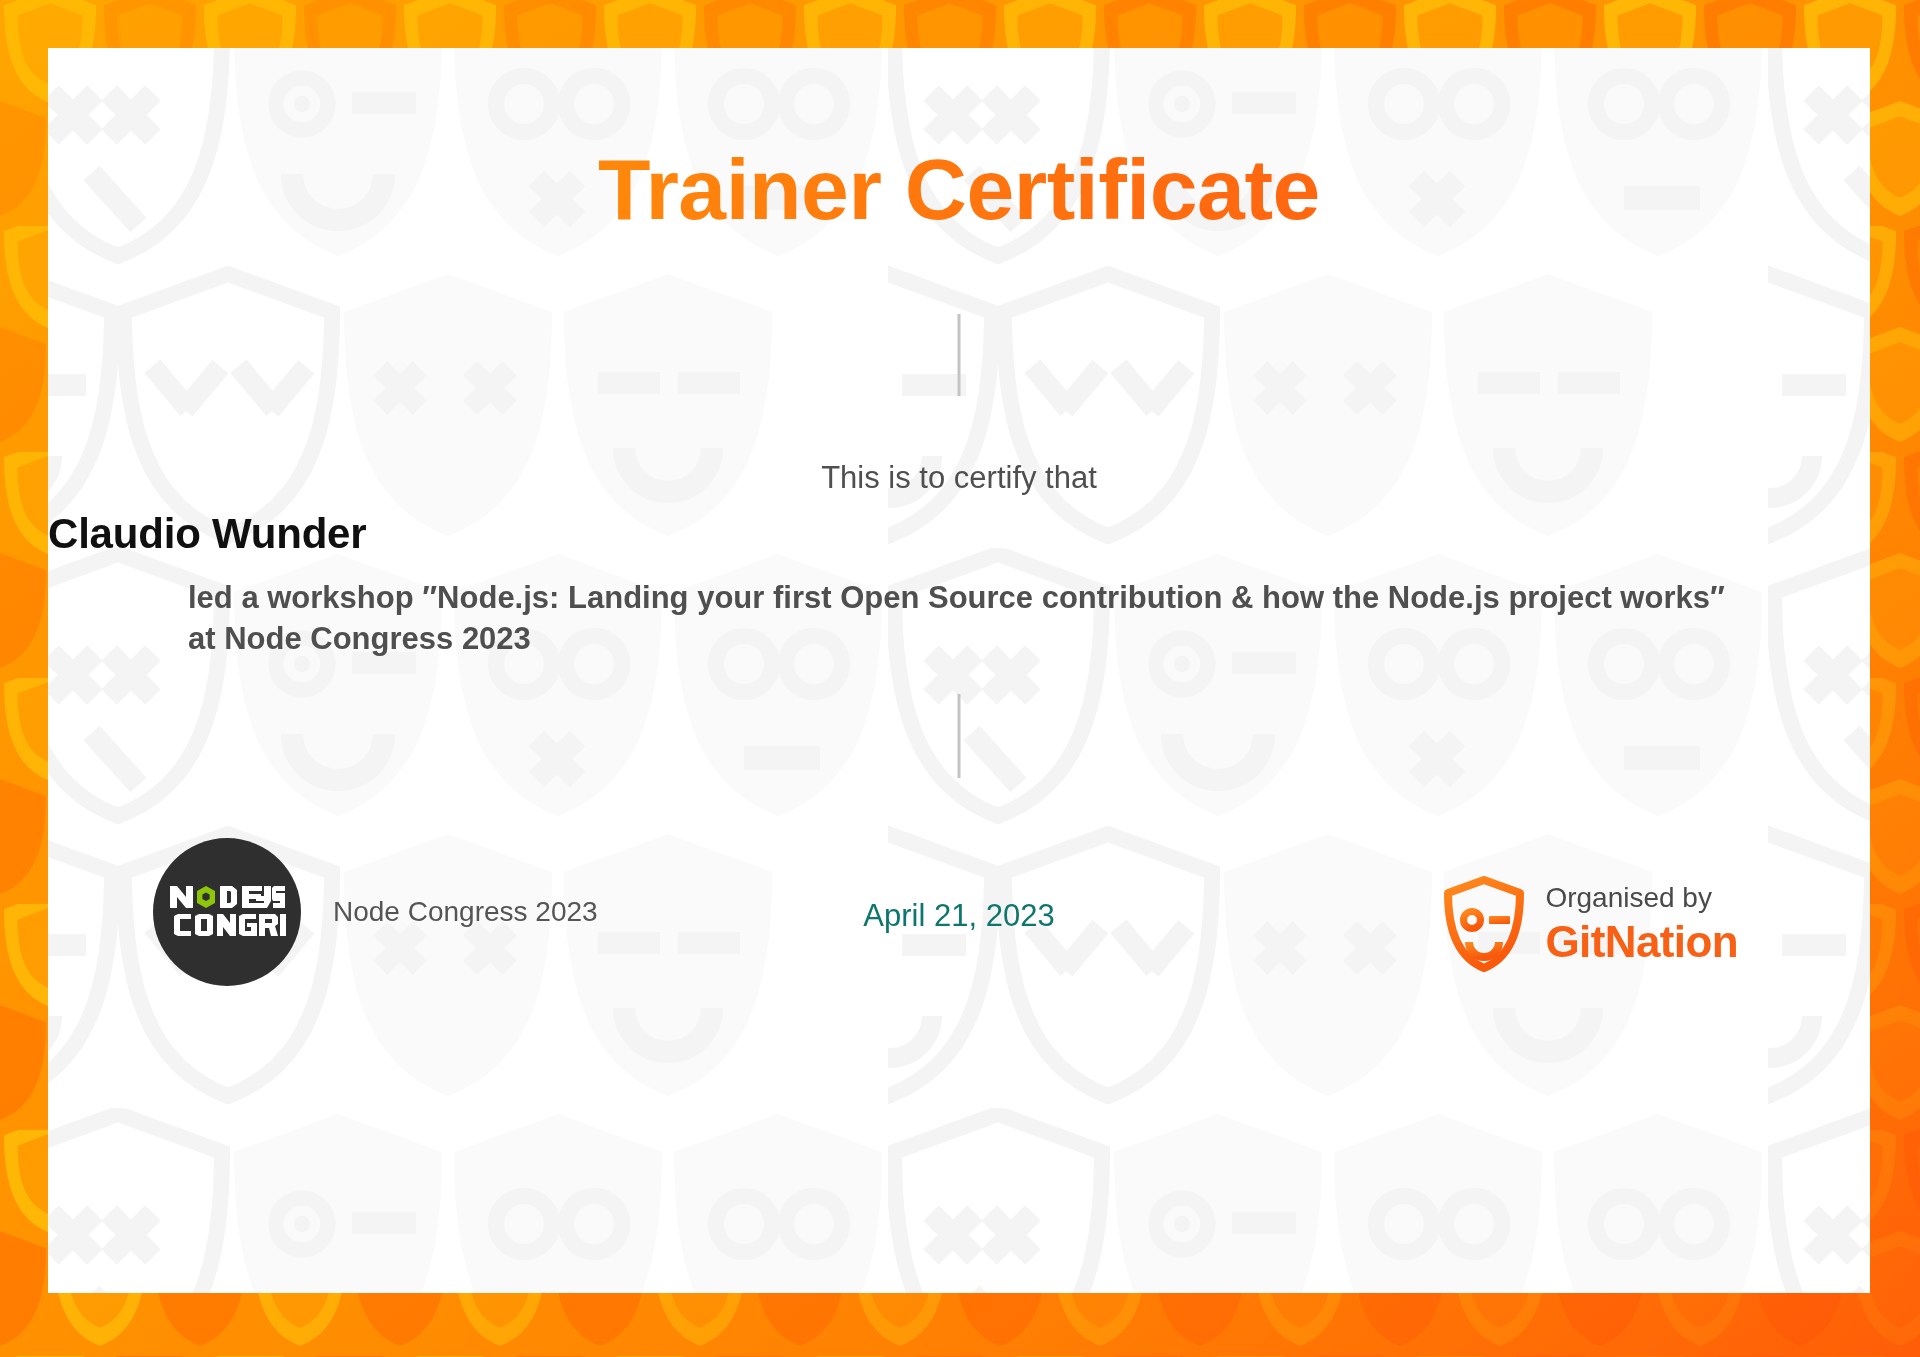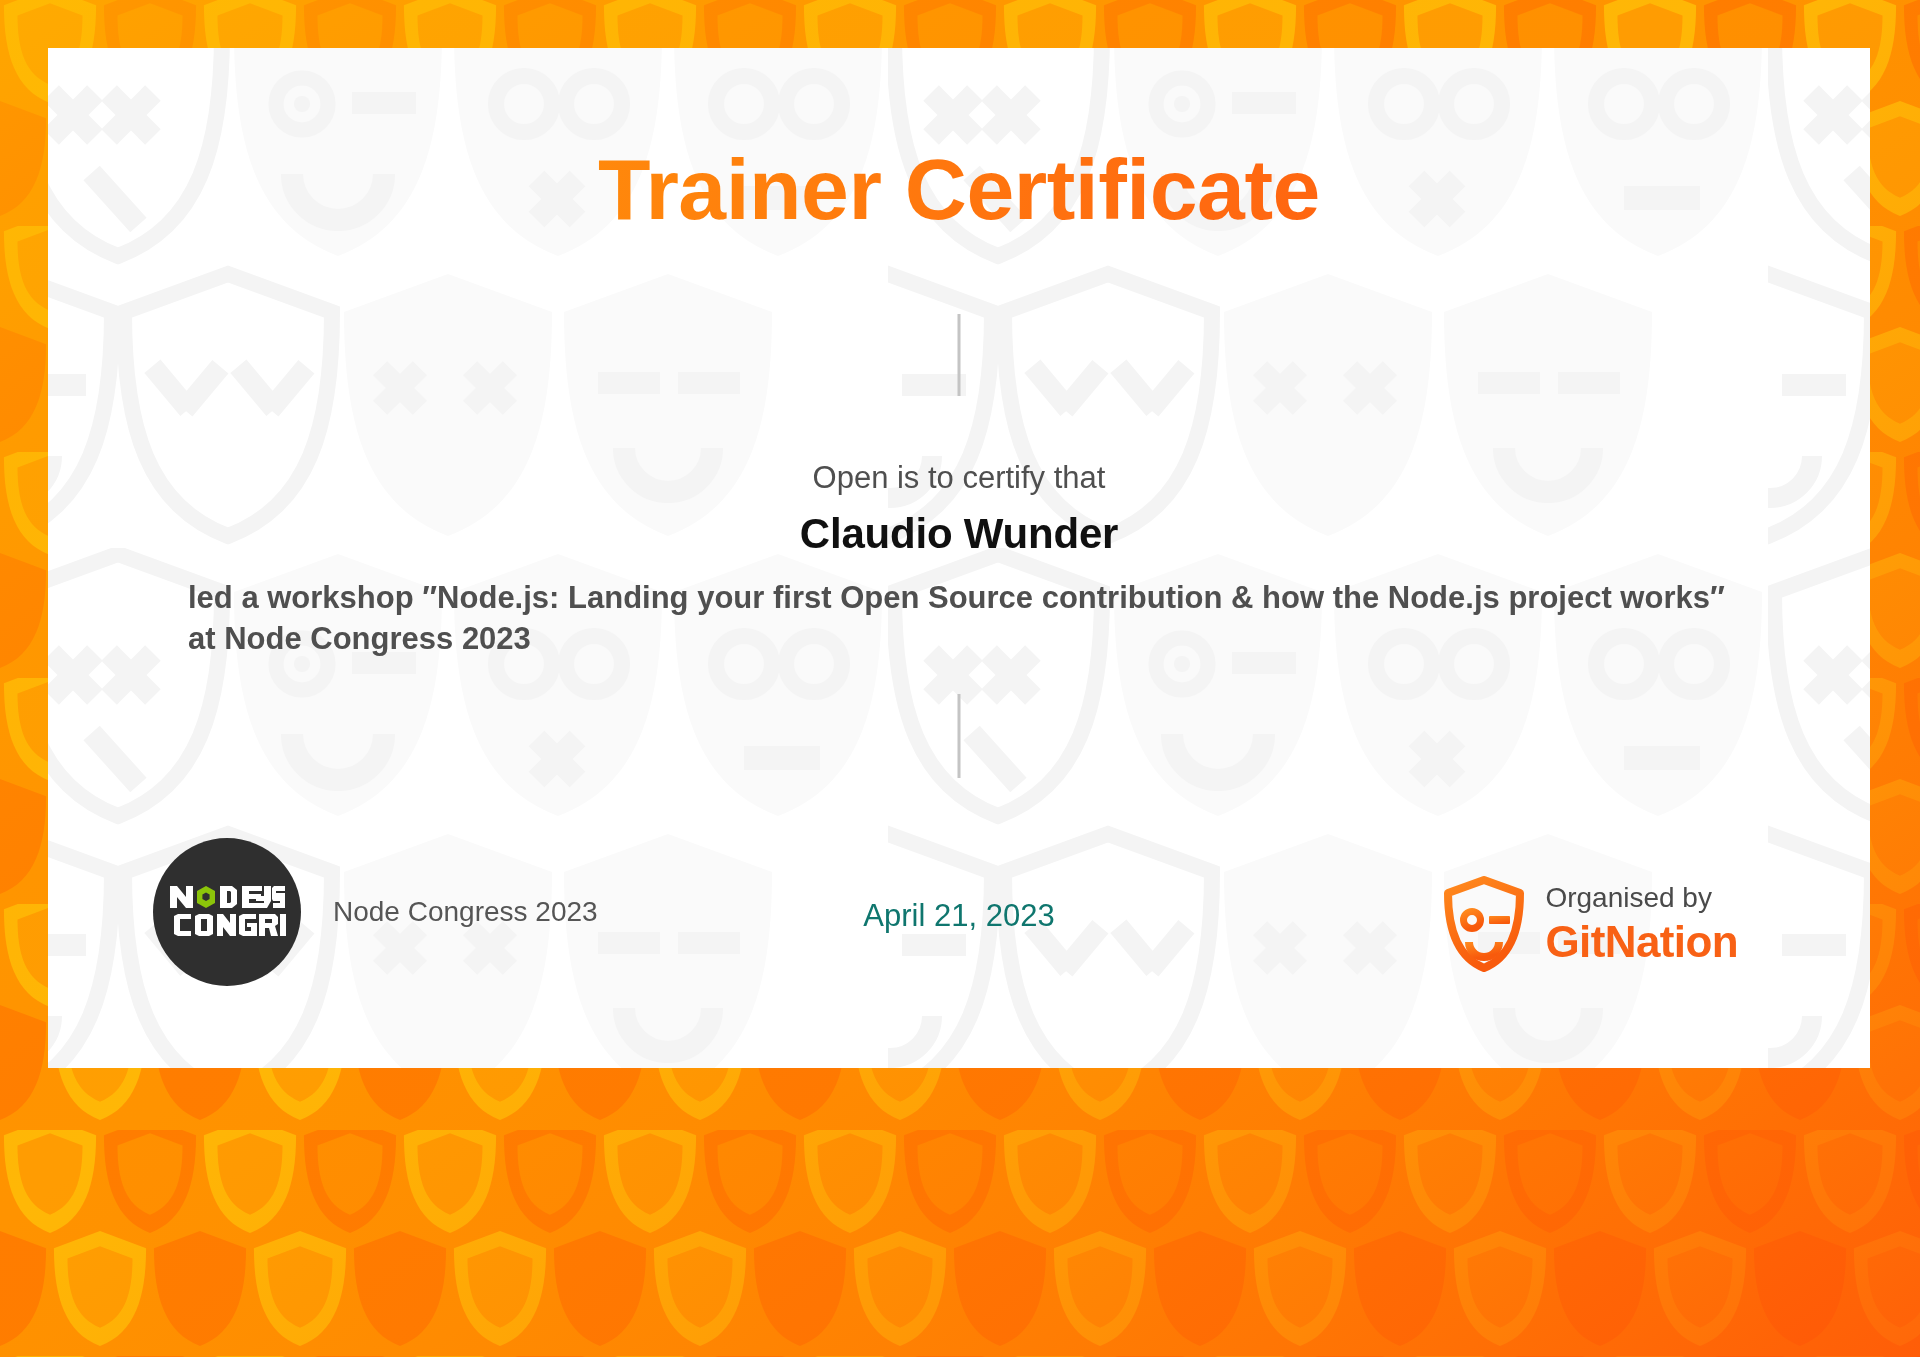--- a/index.html
+++ b/index.html
@@ -26,21 +26,21 @@
     overflow: hidden;
   }
   .bg-pattern svg { display: block; width: 1920px; height: 1357px; }
 
   
   #card {
     position: absolute;
     left: 48px;
     top: 48px;
     width: 1822px;
-    height: 1020px;
+    height: 1245px;
     background: #FFFFFF;
     overflow: hidden;
   }
   .card-pattern {
     position: absolute;
     inset: 0;
     overflow: hidden;
     pointer-events: none;
   }
   .card-pattern svg { display: block; width: 1822px; height: 1262px; }
@@ -89,21 +89,21 @@
     text-align: center;
     font-size: 31px;
     color: #4F4F4F;
     font-weight: 400;
   }
   .recipient {
     position: absolute;
     top: 462px;
     left: 0;
     width: 100%;
-    text-align: center;
+    text-align: left;
     font-size: 42px;
     font-weight: 700;
     color: #101010;
     letter-spacing: -0.2px;
   }
   .description {
     position: absolute;
     top: 530px;
     left: 140px;
     width: 1542px;
@@ -333,21 +333,21 @@
         <rect width="1822" height="1262" fill="url(#facePat)"></rect>
       </svg>
     </div>
 
     <div id="card-content">
 
       <h1 class="title">Trainer Certificate</h1>
 
       <div class="divider top"></div>
 
-      <div class="certify-line">Open is to certify that</div>
+      <div class="certify-line">This is to certify that</div>
 
       <div class="recipient">Claudio Wunder</div>
 
       <div class="description">led a workshop ″Node.js: Landing your first Open Source contribution &amp; how the Node.js project works″ at Node Congress 2023</div>
 
       <div class="divider bottom"></div>
 
       <div class="footer">
 
         <div class="event-block">

